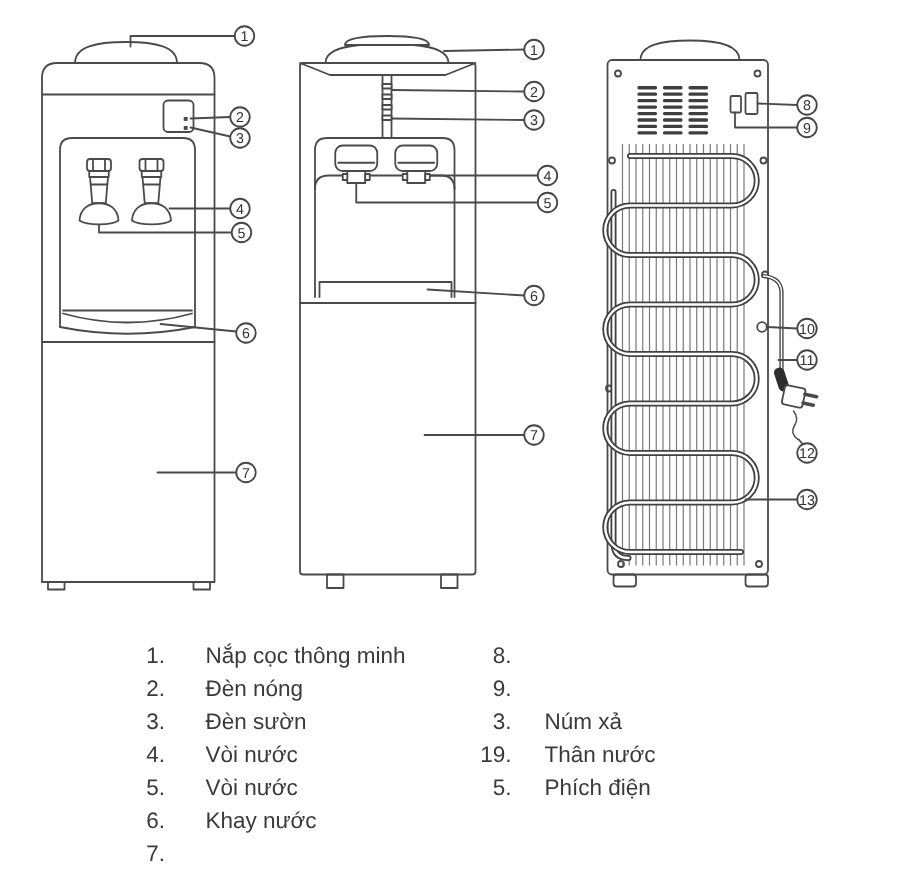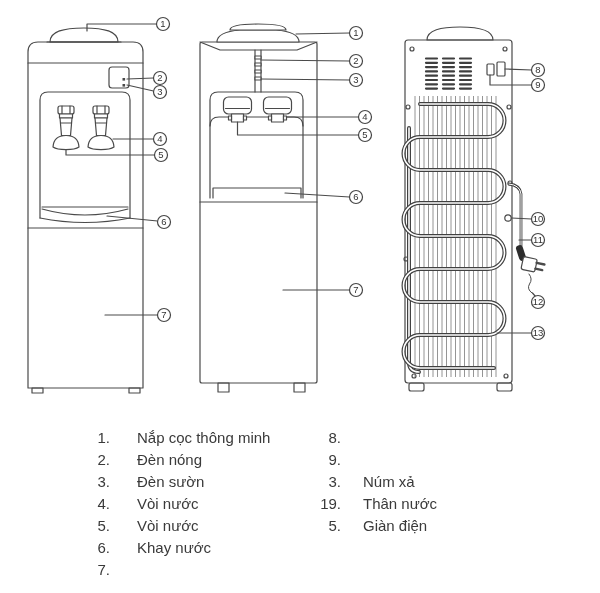--- a/index.html
+++ b/index.html
@@ -331,15 +331,15 @@
   <div class="lrow">
       <span class="lnum">3.</span>
       <span class="llabel">Núm xả</span>
     </div>
   <div class="lrow">
       <span class="lnum">19.</span>
       <span class="llabel">Thân nước</span>
     </div>
   <div class="lrow">
       <span class="lnum">5.</span>
-      <span class="llabel">Giàn điện</span>
+      <span class="llabel">Phích điện</span>
     </div>
 </div>
 
 </body></html>

